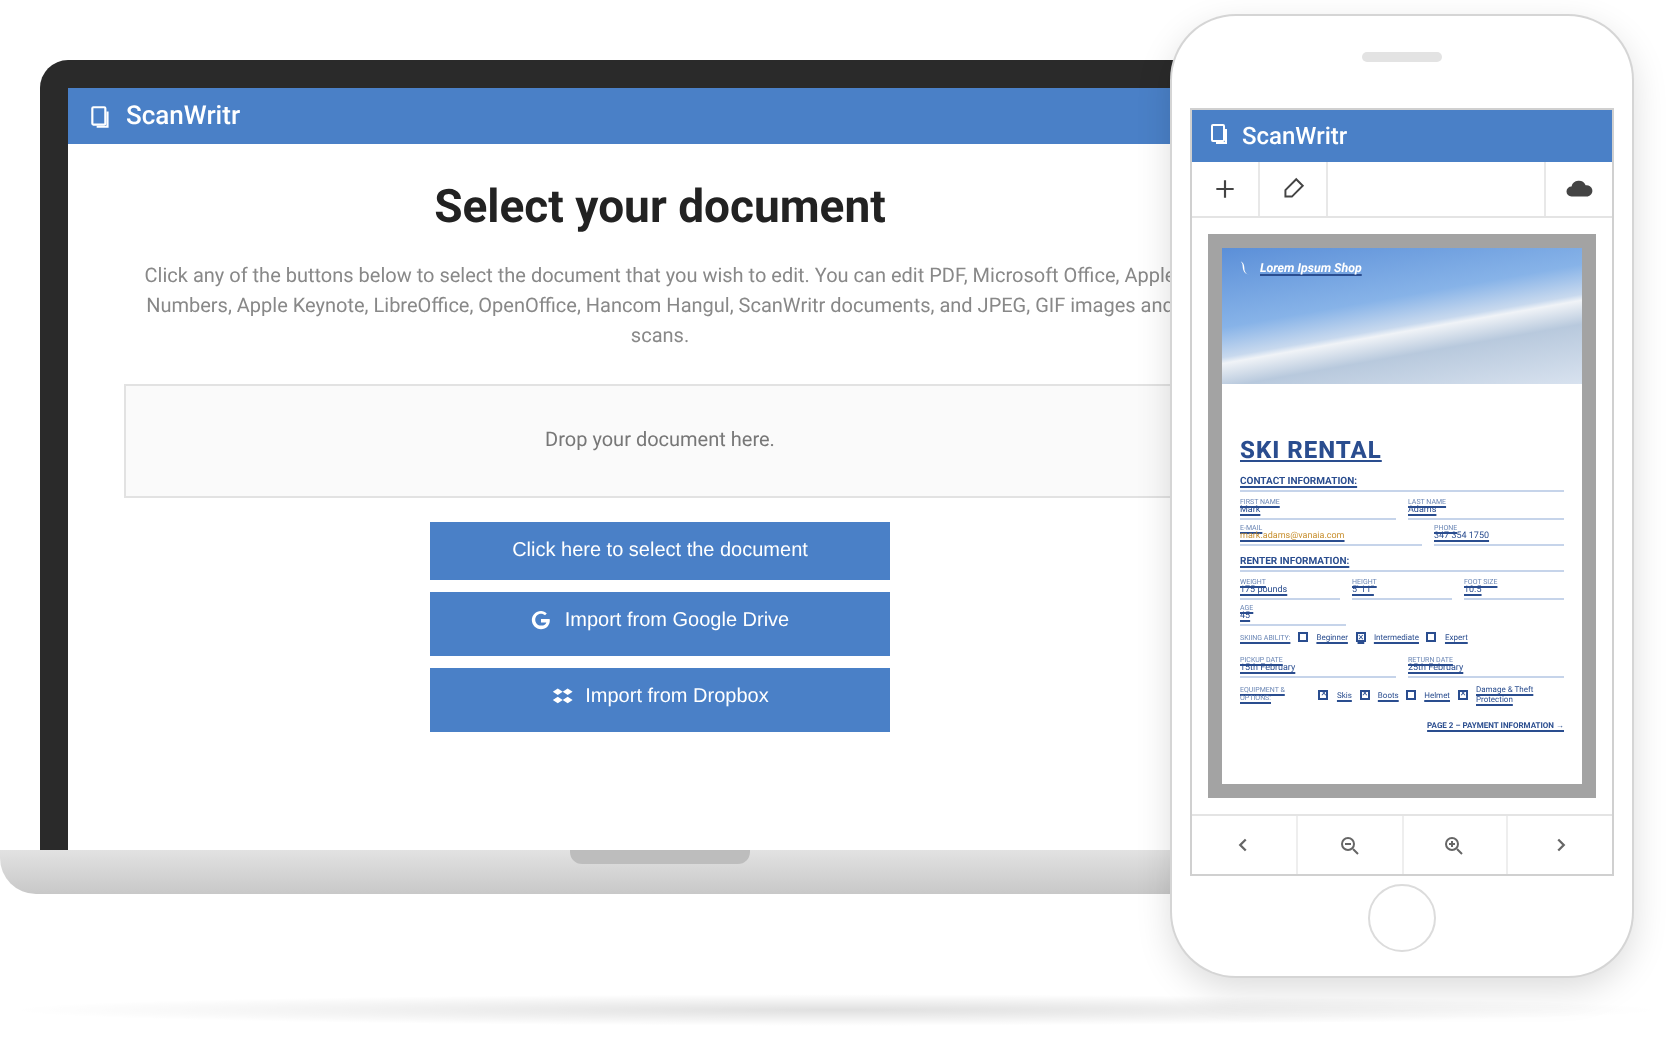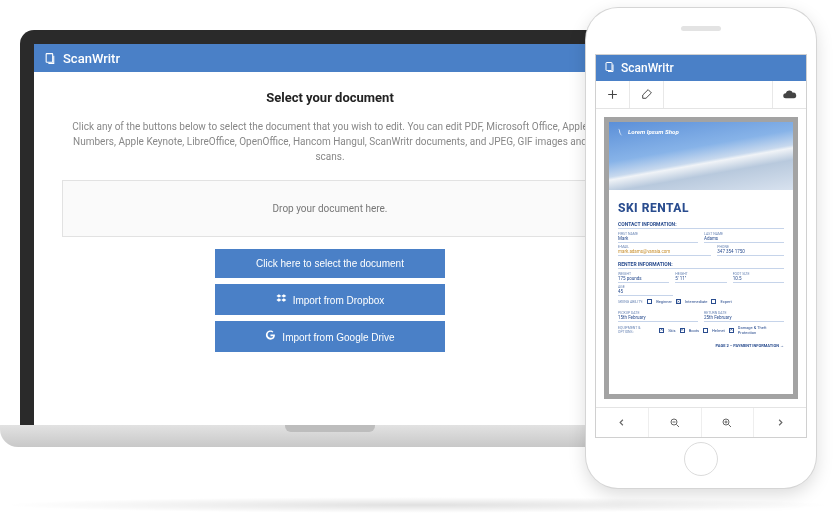--- a/index.html
+++ b/index.html
@@ -8,44 +8,44 @@
   
   .laptop { position: absolute; left: 20px; top: 30px; width: 620px; }
   .laptop-screen-frame { background: #2a2a2a; border-radius: 14px 14px 0 0; padding: 14px 14px 0 14px; height: 395px; }
   .laptop-screen { background: #fff; width: 100%; height: 100%; overflow: hidden; }
   .laptop-base { height: 22px; background: linear-gradient(#e2e2e2, #c8c8c8); border-radius: 0 0 18px 18px; position: relative; width: 660px; margin-left: -20px; }
   .laptop-base::after { content: ""; position: absolute; left: 50%; top: 0; transform: translateX(-50%); width: 90px; height: 7px; background: #bdbdbd; border-radius: 0 0 6px 6px; }
 
   .app-header { background: #4a80c7; color: #fff; height: 28px; display: flex; align-items: center; padding: 0 10px; font-size: 13px; font-weight: 500; }
   .app-header .logo-icon { margin-right: 6px; display: inline-flex; }
   .app-body { padding: 18px 28px; text-align: center; color: #444; }
-  .page-title { font-size: 13px; font-weight: 700; color: #222; margin-bottom: 14px; }
+  .page-title { font-size: 23px; font-weight: 700; color: #222; margin-bottom: 14px; }
   .page-desc { font-size: 10px; color: #888; line-height: 1.5; margin-bottom: 16px; }
   .dropzone { border: 1px solid #e2e2e2; background: #fafafa; padding: 22px 16px; font-size: 10px; color: #777; margin-bottom: 12px; }
   .or { font-size: 10px; color: #888; margin-bottom: 12px; }
   .btn-col { display: flex; flex-direction: column; align-items: center; gap: 6px; }
-  .btn { background: #4a80c7; color: #fff; font-size: 10px; width: 230px; padding: 9px 0; border: none; cursor: pointer; display: flex; align-items: flex-end; justify-content: center; gap: 6px; }
+  .btn { background: #4a80c7; color: #fff; font-size: 10px; width: 230px; padding: 9px 0; border: none; cursor: pointer; display: flex; align-items: flex-start; justify-content: center; gap: 6px; }
   .btn svg { width: 11px; height: 11px; }
 
   
   .phone { position: absolute; right: 20px; top: 8px; width: 230px; height: 480px; background: #fff; border-radius: 32px; box-shadow: 0 0 0 1px #d5d5d5, 0 6px 18px rgba(0,0,0,.15); padding: 46px 9px 50px 9px; }
   .phone::before { content: ""; position: absolute; left: 50%; top: 18px; transform: translateX(-50%); width: 40px; height: 5px; background: #e3e3e3; border-radius: 3px; }
   .phone::after { content: ""; position: absolute; left: 50%; bottom: 12px; transform: translateX(-50%); width: 32px; height: 32px; border: 1px solid #dcdcdc; border-radius: 50%; }
   .phone-screen { width: 100%; height: 100%; border: 1px solid #d0d0d0; display: flex; flex-direction: column; background: #fff; }
   .phone-header { background: #4a80c7; color: #fff; height: 26px; display: flex; align-items: center; padding: 0 8px; font-size: 12px; font-weight: 500; }
   .phone-header .logo-icon { margin-right: 5px; }
   .phone-toolbar { height: 28px; border-bottom: 1px solid #e4e4e4; display: flex; align-items: center; }
   .tb-btn { width: 34px; height: 100%; display: flex; align-items: center; justify-content: center; border-right: 1px solid #e8e8e8; cursor: pointer; color: #555; font-size: 15px; }
   .tb-btn.last { margin-left: auto; border-right: none; border-left: 1px solid #e8e8e8; }
 
   .phone-content { flex: 1; padding: 8px; overflow: hidden; }
-  .doc-preview { border: 5px solid #a3a3a3; background: #fff; height: 100%; overflow: hidden; font-size: 5px; color: #2a4d8f; }
+  .doc-preview { border: 7px solid #a3a3a3; background: #fff; height: 100%; overflow: hidden; font-size: 5px; color: #2a4d8f; text-decoration: underline; }
   .hero { height: 68px; background: linear-gradient(170deg, #5b8fd8 0%, #87b3e8 40%, #c8d9ee 55%, #f0f3f7 58%, #b8c9dd 70%, #d8e2ef 100%); position: relative; padding: 5px 7px; color: #fff; }
   .hero-logo { font-size: 6.2px; font-weight: 700; font-style: italic; display: flex; align-items: center; gap: 2px; }
-  .doc-body { padding: 7px 9px; }
+  .doc-body { padding: 22px 9px; }
   .doc-title { font-size: 12px; font-weight: 800; letter-spacing: .5px; color: #2a4d8f; margin: 4px 0 6px; }
   .sec-head { font-size: 5px; font-weight: 700; color: #2a4d8f; border-bottom: 1px solid #c6d4ea; padding-bottom: 1px; margin-bottom: 3px; margin-top: 5px; }
   .row { display: flex; gap: 6px; margin-bottom: 2px; }
   .fld { flex: 1; }
   .fld-lbl { font-size: 3.5px; color: #6a86b5; display: block; }
   .fld-val { font-size: 4.5px; color: #2a4d8f; border-bottom: 1px solid #c6d4ea; padding-bottom: 1px; }
   .fld-val.link { color: #c89030; }
   .chk-row { display: flex; gap: 4px; align-items: center; font-size: 4px; color: #2a4d8f; }
   .chk { width: 5px; height: 5px; border: .7px solid #2a4d8f; display: inline-flex; align-items: center; justify-content: center; font-size: 4px; line-height: 1; }
   .foot-link { font-size: 4px; color: #2a4d8f; font-weight: 700; text-align: right; margin-top: 8px; }
@@ -78,32 +78,32 @@
         <div class="page-title">Select your document</div>
         <div class="page-desc">Click any of the buttons below to select the document that you wish to edit. You can edit PDF, Microsoft Office, Apple Numbers, Apple Keynote, LibreOffice, OpenOffice, Hancom Hangul, ScanWritr documents, and JPEG, GIF images and scans.</div>
         <div class="dropzone">Drop your document here.</div>
         <div class="btn-col">
           <button class="btn">
             <span>Click here to select the document</span>
           </button>
           <button class="btn">
             <span>
               <svg viewBox="0 0 24 24" fill="#fff">
+                  <path d="M12 11v2.5h5.8c-.4 2-2.3 3.5-5.8 3.5-3.5 0-6.3-2.9-6.3-6.5S8.5 4 12 4c1.8 0 3.3.7 4.4 1.7l1.9-1.9C16.6 2.1 14.5 1 12 1 6.5 1 2 5.5 2 11s4.5 10 10 10c5.8 0 9.6-4 9.6-9.7 0-.7-.1-1.1-.2-1.6H12z"></path>
+                </svg>
+            </span>
+            <span>Import from Google Drive</span>
+          </button>
+          <button class="btn">
+            <span>
+              <svg viewBox="0 0 24 24" fill="#fff">
                   <path d="M6 2l6 4-6 4-6-4 6-4zm12 0l6 4-6 4-6-4 6-4zM6 12l6 4-6 4-6-4 6-4zm12 0l6 4-6 4-6-4 6-4z" transform="scale(.9) translate(1 1)"></path>
                 </svg>
             </span>
             <span>Import from Dropbox</span>
-          </button>
-          <button class="btn">
-            <span>
-              <svg viewBox="0 0 24 24" fill="#fff">
-                  <path d="M12 11v2.5h5.8c-.4 2-2.3 3.5-5.8 3.5-3.5 0-6.3-2.9-6.3-6.5S8.5 4 12 4c1.8 0 3.3.7 4.4 1.7l1.9-1.9C16.6 2.1 14.5 1 12 1 6.5 1 2 5.5 2 11s4.5 10 10 10c5.8 0 9.6-4 9.6-9.7 0-.7-.1-1.1-.2-1.6H12z"></path>
-                </svg>
-            </span>
-            <span>Import from Google Drive</span>
           </button>
         </div>
       </div>
     </div>
   </div>
   <div class="laptop-base"></div>
 </div>
 
 <div class="phone">
   <div class="phone-screen">

